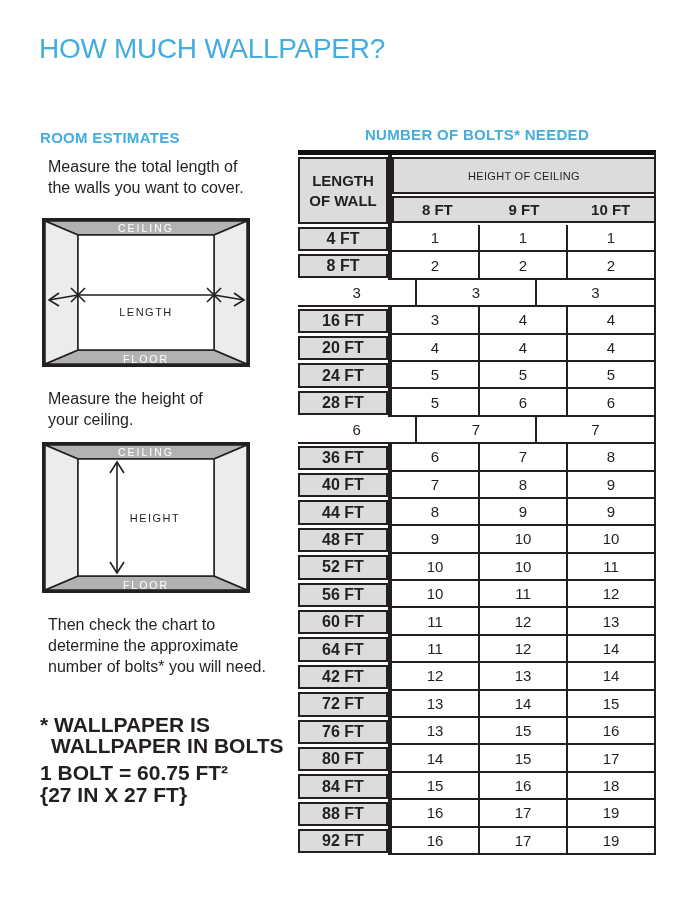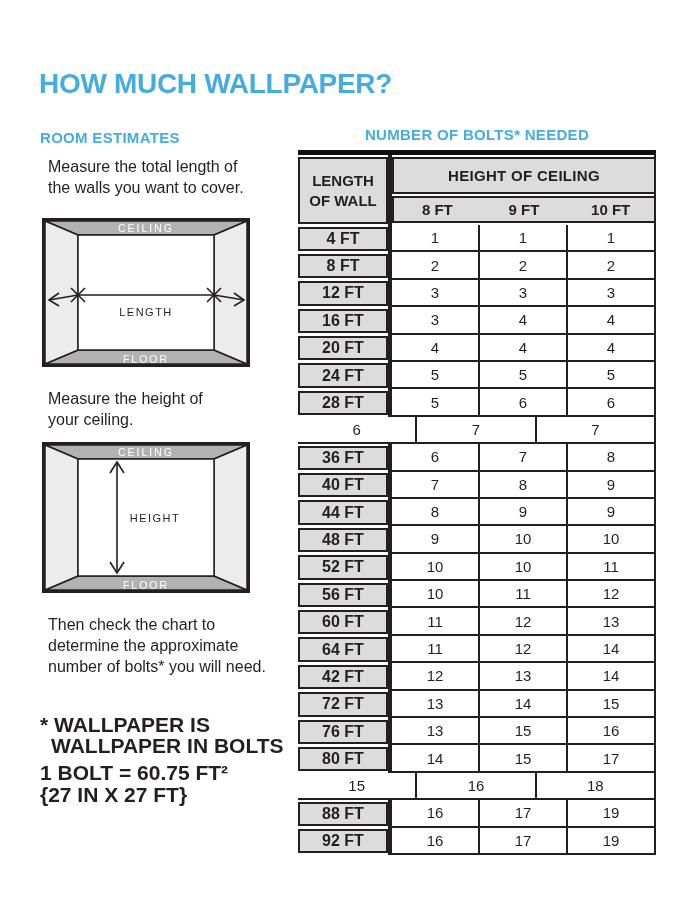--- a/index.html
+++ b/index.html
@@ -10,23 +10,22 @@
   html,body{background:#ffffff;}
   body{
     width:696px; height:900px;
     font-family:"Liberation Sans", sans-serif;
     color:var(--ink);
   }
   .page{position:relative; width:696px; height:900px; overflow:hidden; background:#fff;}
 
   .page-title{
     position:absolute; left:39px; top:33px;
-    font-size:28px; font-weight:bold; letter-spacing:-0.3px;
+    font-size:28px; font-weight:normal; letter-spacing:-0.3px;
     color:var(--accent);
-    margin-top:35px;
   }
   .section-heading{
     font-size:15px; font-weight:bold; letter-spacing:0.3px;
     color:var(--accent);
   }
   #room-heading{position:absolute; left:40px; top:129px;}
   #bolts-heading{position:absolute; left:298px; top:126px; width:358px; text-align:center;}
 
   .body-text{
     position:absolute; left:48px;
@@ -60,21 +59,21 @@
   .corner .box{
     height:100%; border:2px solid var(--ink); background:var(--cellgray);
     display:flex; align-items:center; justify-content:center; text-align:center;
     font-weight:bold; font-size:15px; line-height:20px; white-space:pre-line;
   }
   .hright{flex:1; display:flex; flex-direction:column; min-width:0;}
   .spanhead{height:40px; padding:2px 0 1px 0;}
   .spanhead .box{
     height:100%; border:2px solid var(--ink); border-right:none; background:var(--cellgray);
     display:flex; align-items:center; justify-content:center;
-    font-weight:bold; font-size:15px; letter-spacing:0.3px;
+    font-weight:normal; font-size:11px; letter-spacing:0.3px;
   }
   .colheads{height:30px; padding:1px 0 2px 0;}
   .colheads .box{
     height:100%; border:2px solid var(--ink); border-right:none; background:var(--cellgray);
     display:flex;
   }
   .colheads .ch{
     flex:1; display:flex; align-items:center; justify-content:center;
     font-weight:bold; font-size:15px;
   }
@@ -204,23 +203,20 @@
         <div class="drow">
           <div class="dlabel">
             <div class="box">8 FT</div>
           </div>
           <div class="dcell">2</div>
           <div class="dcell">2</div>
           <div class="dcell">2</div>
         </div>
 
         <div class="drow">
-          <div class="dlabel">
-            <div class="box">12 FT</div>
-          </div>
           <div class="dcell">3</div>
           <div class="dcell">3</div>
           <div class="dcell">3</div>
         </div>
 
         <div class="drow">
           <div class="dlabel">
             <div class="box">16 FT</div>
           </div>
           <div class="dcell">3</div>
@@ -363,20 +359,23 @@
         <div class="drow">
           <div class="dlabel">
             <div class="box">80 FT</div>
           </div>
           <div class="dcell">14</div>
           <div class="dcell">15</div>
           <div class="dcell">17</div>
         </div>
 
         <div class="drow">
+          <div class="dlabel">
+            <div class="box">84 FT</div>
+          </div>
           <div class="dcell">15</div>
           <div class="dcell">16</div>
           <div class="dcell">18</div>
         </div>
 
         <div class="drow">
           <div class="dlabel">
             <div class="box">88 FT</div>
           </div>
           <div class="dcell">16</div>

